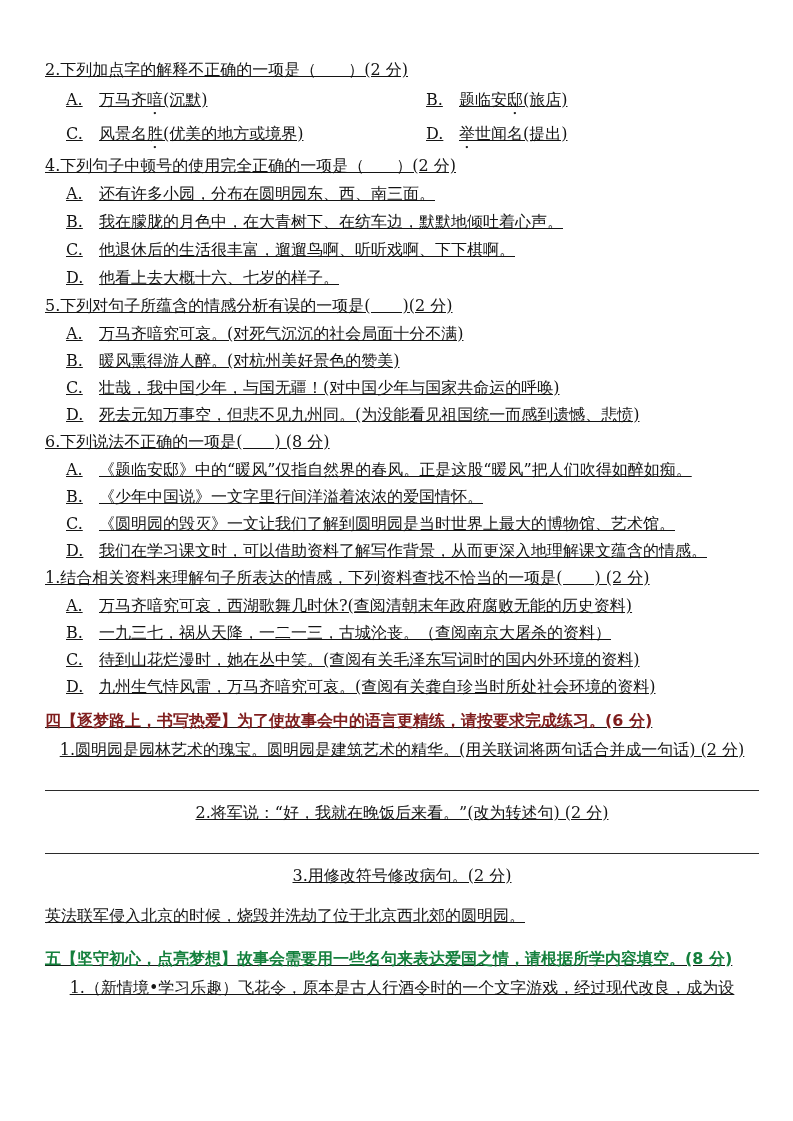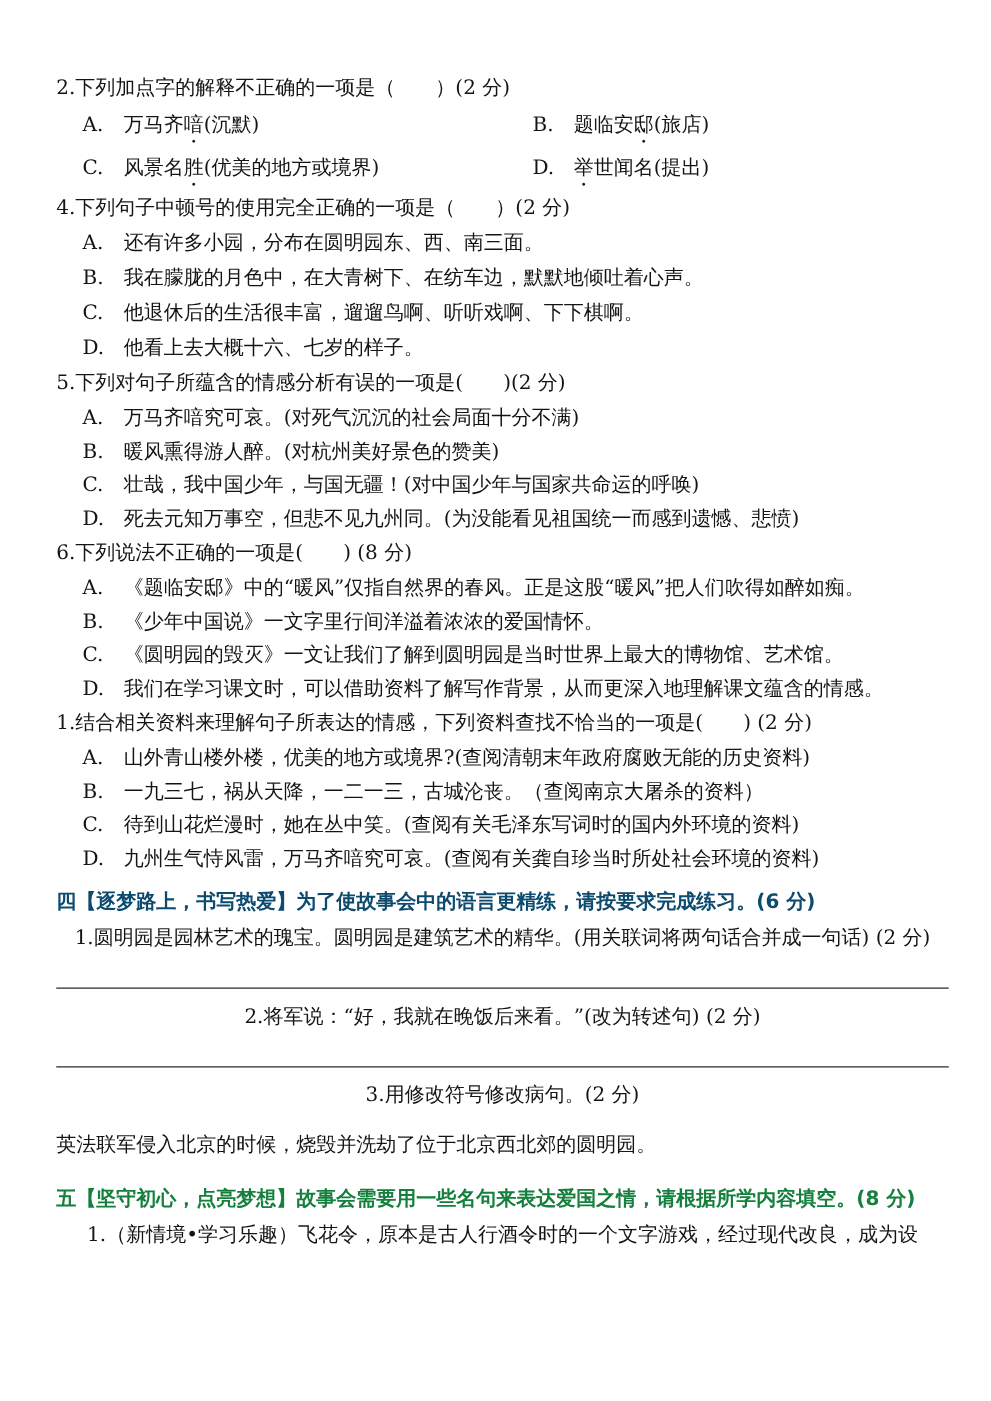--- a/index.html
+++ b/index.html
@@ -13,20 +13,21 @@
     overflow: hidden;
     font-family: "DejaVu Serif", "Liberation Serif", serif;
     font-size: 16px;
     color: #141414;
   }
   .page {
     box-sizing: border-box;
     width: 793px;
     height: 1121px;
     padding: 56px 34px 0 45px;
+    text-decoration: underline;
   }
   .stem {
     line-height: 28px;
   }
   .option {
     display: flex;
     padding-left: 21px;
     line-height: 28px;
   }
   .option .opt-letter {
@@ -157,38 +158,38 @@
     <div class="option">
       <span class="opt-letter">D.</span>
       <span class="opt-text">我们在学习课文时，可以借助资料了解写作背景，从而更深入地理解课文蕴含的情感。</span>
     </div>
   </div>
 
   <div class="question tight">
     <div class="stem">1.结合相关资料来理解句子所表达的情感，下列资料查找不恰当的一项是(　　) (2 分)</div>
     <div class="option">
       <span class="opt-letter">A.</span>
-      <span class="opt-text">山外青山楼外楼，优美的地方或境界?(查阅清朝末年政府腐败无能的历史资料)</span>
+      <span class="opt-text">万马齐喑究可哀，西湖歌舞几时休?(查阅清朝末年政府腐败无能的历史资料)</span>
     </div>
     <div class="option">
       <span class="opt-letter">B.</span>
       <span class="opt-text">一九三七，祸从天降，一二一三，古城沦丧。（查阅南京大屠杀的资料）</span>
     </div>
     <div class="option">
       <span class="opt-letter">C.</span>
       <span class="opt-text">待到山花烂漫时，她在丛中笑。(查阅有关毛泽东写词时的国内外环境的资料)</span>
     </div>
     <div class="option">
       <span class="opt-letter">D.</span>
       <span class="opt-text">九州生气恃风雷，万马齐喑究可哀。(查阅有关龚自珍当时所处社会环境的资料)</span>
     </div>
   </div>
 
   <div class="section">
-    <div class="section-header" style="color: #0c4a6e;">四【逐梦路上，书写热爱】为了使故事会中的语言更精练，请按要求完成练习。(6 分)</div>
+    <div class="section-header" style="color: #7f1d1d;">四【逐梦路上，书写热爱】为了使故事会中的语言更精练，请按要求完成练习。(6 分)</div>
     <div class="sub-item">1.圆明园是园林艺术的瑰宝。圆明园是建筑艺术的精华。(用关联词将两句话合并成一句话) (2 分)</div>
     <div class="answer-line"></div>
     <div class="sub-item">2.将军说：“好，我就在晚饭后来看。”(改为转述句) (2 分)</div>
     <div class="answer-line"></div>
     <div class="sub-item">3.用修改符号修改病句。(2 分)</div>
     <div class="sick-sentence">英法联军侵入北京的时候，烧毁并洗劫了位于北京西北郊的圆明园。</div>
   </div>
 
   <div class="section gap-lg">
     <div class="section-header" style="color: #15803d;">五【坚守初心，点亮梦想】故事会需要用一些名句来表达爱国之情，请根据所学内容填空。(8 分)</div>

